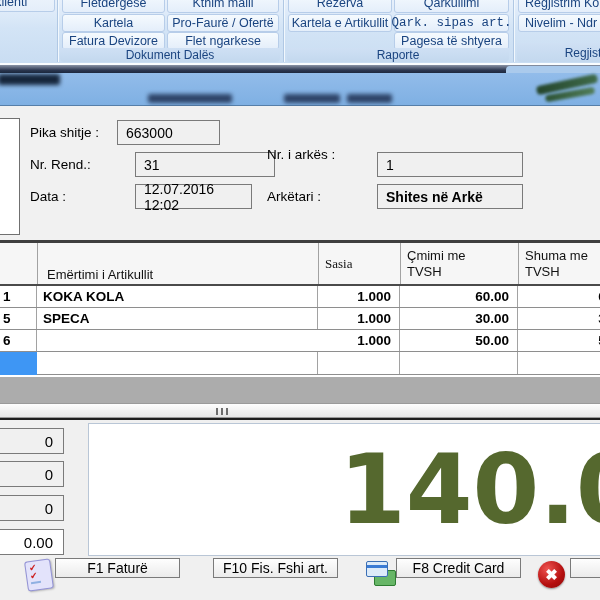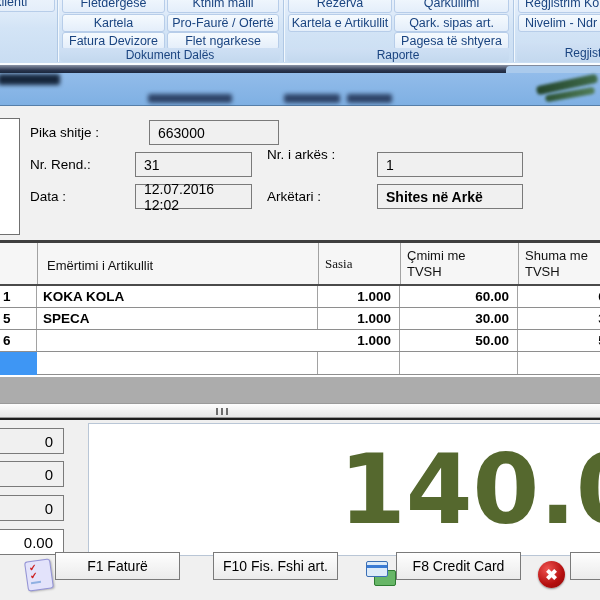--- a/index.html
+++ b/index.html
@@ -59,21 +59,21 @@
   #splitter-grip div{width:2px;height:7px;background:#6e6e6e;}
   #black-line{position:absolute;left:0;top:418px;width:600px;height:2px;background:#1e1e1e;}
   
   #bottom-panel{position:absolute;left:0;top:420px;width:600px;height:180px;background:#f0f0f0;}
   .sf{position:absolute;left:-40px;width:104px;height:26px;border:1px solid #7a7a7a;background:#f0f0f0;
       box-sizing:border-box;display:flex;align-items:center;justify-content:flex-end;padding-right:10px;font-size:15px;}
   #big-box{position:absolute;left:88px;top:3px;width:560px;height:133px;background:#fff;
            border:1px solid #b9c6d6;box-sizing:border-box;}
   #big-total{position:absolute;left:250px;top:0;height:131px;display:flex;align-items:center;
              font-family:"DejaVu Sans",sans-serif;font-weight:bold;font-size:96px;color:#55682e;white-space:nowrap;}
-  .btn{position:absolute;top:132px;height:28px;border:1px solid #7a7a7a;background:linear-gradient(#fefefe,#ebebeb);
+  .btn{position:absolute;top:138px;height:20px;border:1px solid #7a7a7a;background:linear-gradient(#fefefe,#ebebeb);
        box-sizing:border-box;display:flex;align-items:center;justify-content:center;font-size:14px;white-space:nowrap;}
   
   #invoice-icon{position:absolute;left:26px;top:140px;width:26px;height:30px;background:#e3e3fb;
                 border:1px solid #9393d6;border-radius:3px;transform:rotate(-8deg);
                 box-shadow:1px 1px 2px rgba(0,0,0,.25);padding:2px 0 0 3px;box-sizing:border-box;}
   #invoice-icon .chk{color:#cc2020;font-size:9px;line-height:8px;display:block;}
   #invoice-icon .ln{width:10px;height:2px;background:#8fb0e2;margin-top:2px;}
   #card-icon{position:absolute;left:366px;top:141px;width:30px;height:27px;}
   #card-back{position:absolute;left:8px;top:9px;width:20px;height:14px;background:#67b667;border:1px solid #2e7d32;border-radius:2px;}
   #card-front{position:absolute;left:0;top:0;width:20px;height:14px;background:#ddebf9;border:1px solid #3b6fb5;border-radius:2px;}
@@ -102,21 +102,21 @@
       <div class="rb-cell" style="left:109px;top:-8px;width:112px;height:21px;">Kthim malli</div>
       <div class="rb-cell" style="left:109px;top:14px;width:112px;height:18px;">Pro-Faurë / Ofertë</div>
       <div class="rb-cell" style="left:109px;top:32px;width:112px;height:18px;">Flet ngarkese</div>
       <div class="rb-label">Dokument Dalës</div>
     </div>
 
     <div class="rb-group" style="left:285px;width:226px;">
       <div class="rb-cell" style="left:3px;top:-8px;width:104px;height:21px;">Rezerva</div>
       <div class="rb-cell" style="left:3px;top:14px;width:104px;height:18px;">Kartela e Artikullit</div>
       <div class="rb-cell" style="left:109px;top:-8px;width:115px;height:21px;">Qarkullimi</div>
-      <div class="rb-cell" style="left:109px;top:14px;width:115px;height:18px;">Qark. sipas art.</div>
+      <div class="rb-cell" style="left:109px;top:14px;width:115px;height:18px;font-family:Liberation Mono, monospace;">Qark. sipas art.</div>
       <div class="rb-cell" style="left:109px;top:32px;width:115px;height:18px;">Pagesa të shtyera</div>
       <div class="rb-label">Raporte</div>
     </div>
 
     <div class="rb-group" style="left:515px;width:140px;">
       <div class="rb-cell" style="left:3px;top:-8px;width:132px;height:21px;justify-content:flex-start;padding-left:6px;">Regjistrim Ko</div>
       <div class="rb-cell" style="left:3px;top:14px;width:132px;height:18px;justify-content:flex-start;padding-left:6px;">Nivelim - Ndr</div>
       <div class="rb-label" style="height:19px;">Regjistr</div>
     </div>
   </div>
@@ -130,38 +130,38 @@
     <div class="redact" style="left:284px;top:21px;width:56px;height:9px;background:#2e4468;"></div>
     <div class="redact" style="left:347px;top:21px;width:45px;height:9px;background:#2e4468;"></div>
   </div>
   <div id="logo-swoosh1"></div>
   <div id="logo-swoosh2"></div>
 
   <div id="form-panel">
     <div id="left-listbox"></div>
 
     <div class="flabel" style="left:30px;top:14px;">Pika shitje :</div>
-    <div class="fld" style="left:149px;top:14px;width:130px;">663000</div>
+    <div class="fld" style="left:117px;top:14px;width:103px;">663000</div>
 
     <div class="flabel" style="left:30px;top:46px;">Nr. Rend.:</div>
-    <div class="fld" style="left:135px;top:46px;width:117px;">31</div>
+    <div class="fld" style="left:135px;top:46px;width:140px;">31</div>
     <div class="flabel" style="left:267px;top:36px;">Nr. i arkës :</div>
     <div class="fld" style="left:377px;top:46px;width:146px;">1</div>
 
     <div class="flabel" style="left:30px;top:78px;">Data :</div>
     <div class="fld" style="left:135px;top:78px;width:117px;">12.07.2016 12:02</div>
     <div class="flabel" style="left:267px;top:78px;">Arkëtari :</div>
     <div class="fld" style="left:377px;top:78px;width:146px;font-weight:bold;">Shites në Arkë</div>
 
     <div id="form-bottom-border"></div>
   </div>
 
   <div id="grid">
     <div id="grid-header">
-      <div class="hcell" style="left:47px;top:8px;height:28px;">Emërtimi i Artikullit</div>
+      <div class="hcell" style="left:47px;top:17px;height:28px;">Emërtimi i Artikullit</div>
       <div class="hcell" style="left:325px;top:0;height:41px;font-family:Liberation Serif, serif;">Sasia</div>
       <div class="hcell" style="left:407px;top:4px;width:80px;height:34px;white-space:normal;line-height:16px;">Çmimi me TVSH</div>
       <div class="hcell" style="left:525px;top:4px;width:80px;height:34px;white-space:normal;line-height:16px;">Shuma me TVSH</div>
       <div class="gcol-line" style="left:37px;"></div>
       <div class="gcol-line" style="left:318px;"></div>
       <div class="gcol-line" style="left:400px;"></div>
       <div class="gcol-line" style="left:518px;"></div>
     </div>
 
     <div class="grow" style="top:43px;">

